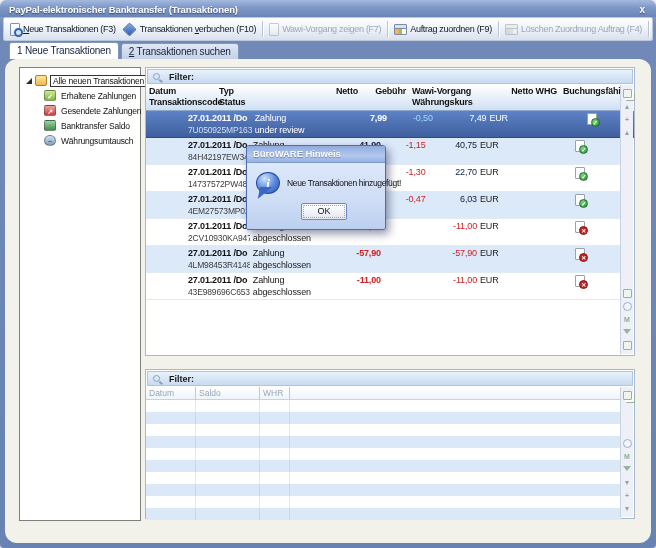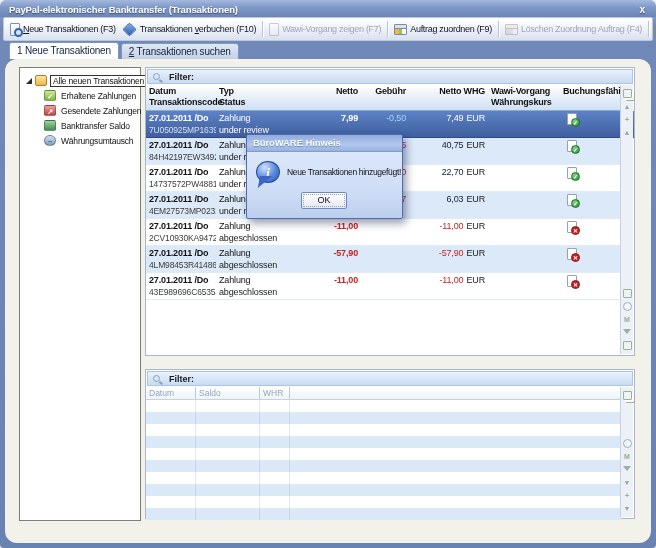--- a/index.html
+++ b/index.html
@@ -59,21 +59,21 @@
   .main-panel{left:140px;top:8px;width:490px;height:289px;}
   .bottom-panel{left:140px;top:310px;width:490px;height:150px;}
   .filterbar{height:15px;margin:1px;background:linear-gradient(180deg,#e9f2fc,#c8dbf2);border:1px solid #aec4e0;display:flex;align-items:center;gap:9px;padding:0 5px;font-weight:bold;font-size:9px;color:#1a1a1a;}
   .mag{width:7px;height:7px;border:1.5px solid #8aa0bd;border-radius:50%;position:relative;display:inline-block;flex:0 0 auto;}
   .mag::after{content:"";position:absolute;width:4px;height:1.5px;background:#8aa0bd;transform:rotate(40deg);right:-4px;bottom:-2px;}
   
   .thead{display:flex;height:26px;background:linear-gradient(180deg,#ffffff,#cfe0f4);border-bottom:1px solid #8fa8ca;font-weight:bold;font-size:9px;letter-spacing:-.2px;margin-right:13px;}
   .hc{padding:1px 3px;line-height:11px;}
   .hc div{white-space:nowrap;}
   .num{text-align:right;}
-  .trow{display:flex;height:27px;border-bottom:1px solid #e2eaf4;font-size:9px;letter-spacing:-.15px;margin-right:13px;}
+  .trow{display:flex;height:27px;border-bottom:1px solid #e2eaf4;font-size:9px;letter-spacing:-.15px;margin-right:13px;padding-left:39px;}
   .trow.alt{background:#dce9f9;}
   .trow.sel{background:linear-gradient(180deg,#5d82c6,#3f5f9e);border-bottom:1px solid #2c4c88;color:#fff;margin-right:0;}
   .tc{padding:1px 3px;line-height:12px;overflow:hidden;white-space:nowrap;}
   .l1{display:block;font-weight:bold;}
   .l2{display:block;}
   .code{font-size:8.5px;color:#3c3c3c;}
   .sel .code{color:#d3dff4;}
   .status{color:#222;}
   .sel .status,.sel .type{color:#fff;}
   .amt-pos{color:#10203c;font-weight:bold;}
@@ -100,21 +100,21 @@
   .sicon.funnel{border:none;background:none;}
   .sicon.funnel::before{content:"";position:absolute;left:0;top:1px;border-left:4.5px solid transparent;border-right:4.5px solid transparent;border-top:5px solid #9ab0a0;}
   .sicon.pages{box-shadow:2px 2px 0 #fff,3px 3px 0 #9ab0a0;}
   
   .bhead{display:flex;height:13px;background:linear-gradient(#ffffff,#eef4fb);border-bottom:1px solid #c5d2e2;font-size:8.5px;color:#96a6ba;margin-right:13px;}
   .bhc{padding:0 3px;border-right:1px solid #bccadc;line-height:13px;}
   .brow{display:flex;height:12px;margin-right:13px;}
   .brow.alt{background:#dbe8f8;}
   .brow .bcell{border-right:1px solid rgba(150,170,200,.28);height:100%;}
   
-  .dialog{position:absolute;left:241px;top:75px;width:157px;height:85px;border:1px solid #4e6cb0;border-radius:3px 3px 2px 2px;z-index:10;
+  .dialog{position:absolute;left:241px;top:86px;width:140px;height:85px;border:1px solid #4e6cb0;border-radius:3px 3px 2px 2px;z-index:10;
     background:linear-gradient(180deg,#e2ecfc 0%,#cddcf5 70%,#bccfee 100%);box-shadow:3px 4px 9px rgba(15,25,70,.45);}
   .dlg-title{height:17px;background:linear-gradient(180deg,#8aa6dc,#b0c5ec 60%,#93afe0);opacity:.93;color:#fff;font-weight:bold;font-size:9.5px;letter-spacing:-.1px;
     padding:2px 6px 0 6px;border-bottom:1px solid #7a96cc;border-radius:2px 2px 0 0;text-shadow:0 1px 1px rgba(30,50,110,.5);}
   .dlg-body{position:relative;height:66px;}
   .info-bubble{position:absolute;left:9px;top:9px;width:24px;height:22px;border-radius:50%;
     background:radial-gradient(circle at 35% 28%,#cfe2fc,#5585dc 55%,#2a58b4);border:1px solid #21489c;color:#fff;
     font-family:"Liberation Serif",serif;font-style:italic;font-weight:bold;font-size:13px;text-align:center;line-height:21px;}
   .info-bubble::after{content:"";position:absolute;left:2px;bottom:-6px;width:0;height:0;border:6px solid transparent;border-top-color:#3a66c4;border-left-color:#3a66c4;transform:skewX(-12deg);}
   .dlg-msg{position:absolute;left:40px;top:15px;right:3px;font-size:8.5px;letter-spacing:-.35px;color:#101018;white-space:nowrap;}
   .ok-btn{position:absolute;left:54px;top:40px;width:46px;height:17px;background:linear-gradient(#ffffff,#e4e8f0);border:1px solid #6d88c4;border-radius:2px;
@@ -207,27 +207,27 @@
               <div>Status</div>
             </div>
             <div class="hc num" style="width: 55px;">
               <div>Netto</div>
               <div></div>
             </div>
             <div class="hc num" style="width: 48px;">
               <div>Gebühr</div>
               <div></div>
             </div>
+            <div class="hc" style="width: 72px;">
+              <div>Wawi-Vorgang</div>
+              <div>Währungskurs</div>
+            </div>
             <div class="hc num" style="width: 79px;">
               <div>Netto WHG</div>
               <div></div>
-            </div>
-            <div class="hc" style="width: 72px;">
-              <div>Wawi-Vorgang</div>
-              <div>Währungskurs</div>
             </div>
             <div class="hc" style="width: 57px;">
               <div>Buchungsfähig</div>
               <div></div>
             </div>
           </div>
         </div>
       <div id="tbody">
           <div class="trow sel">
             <div class="tc" style="width: 70px;">

